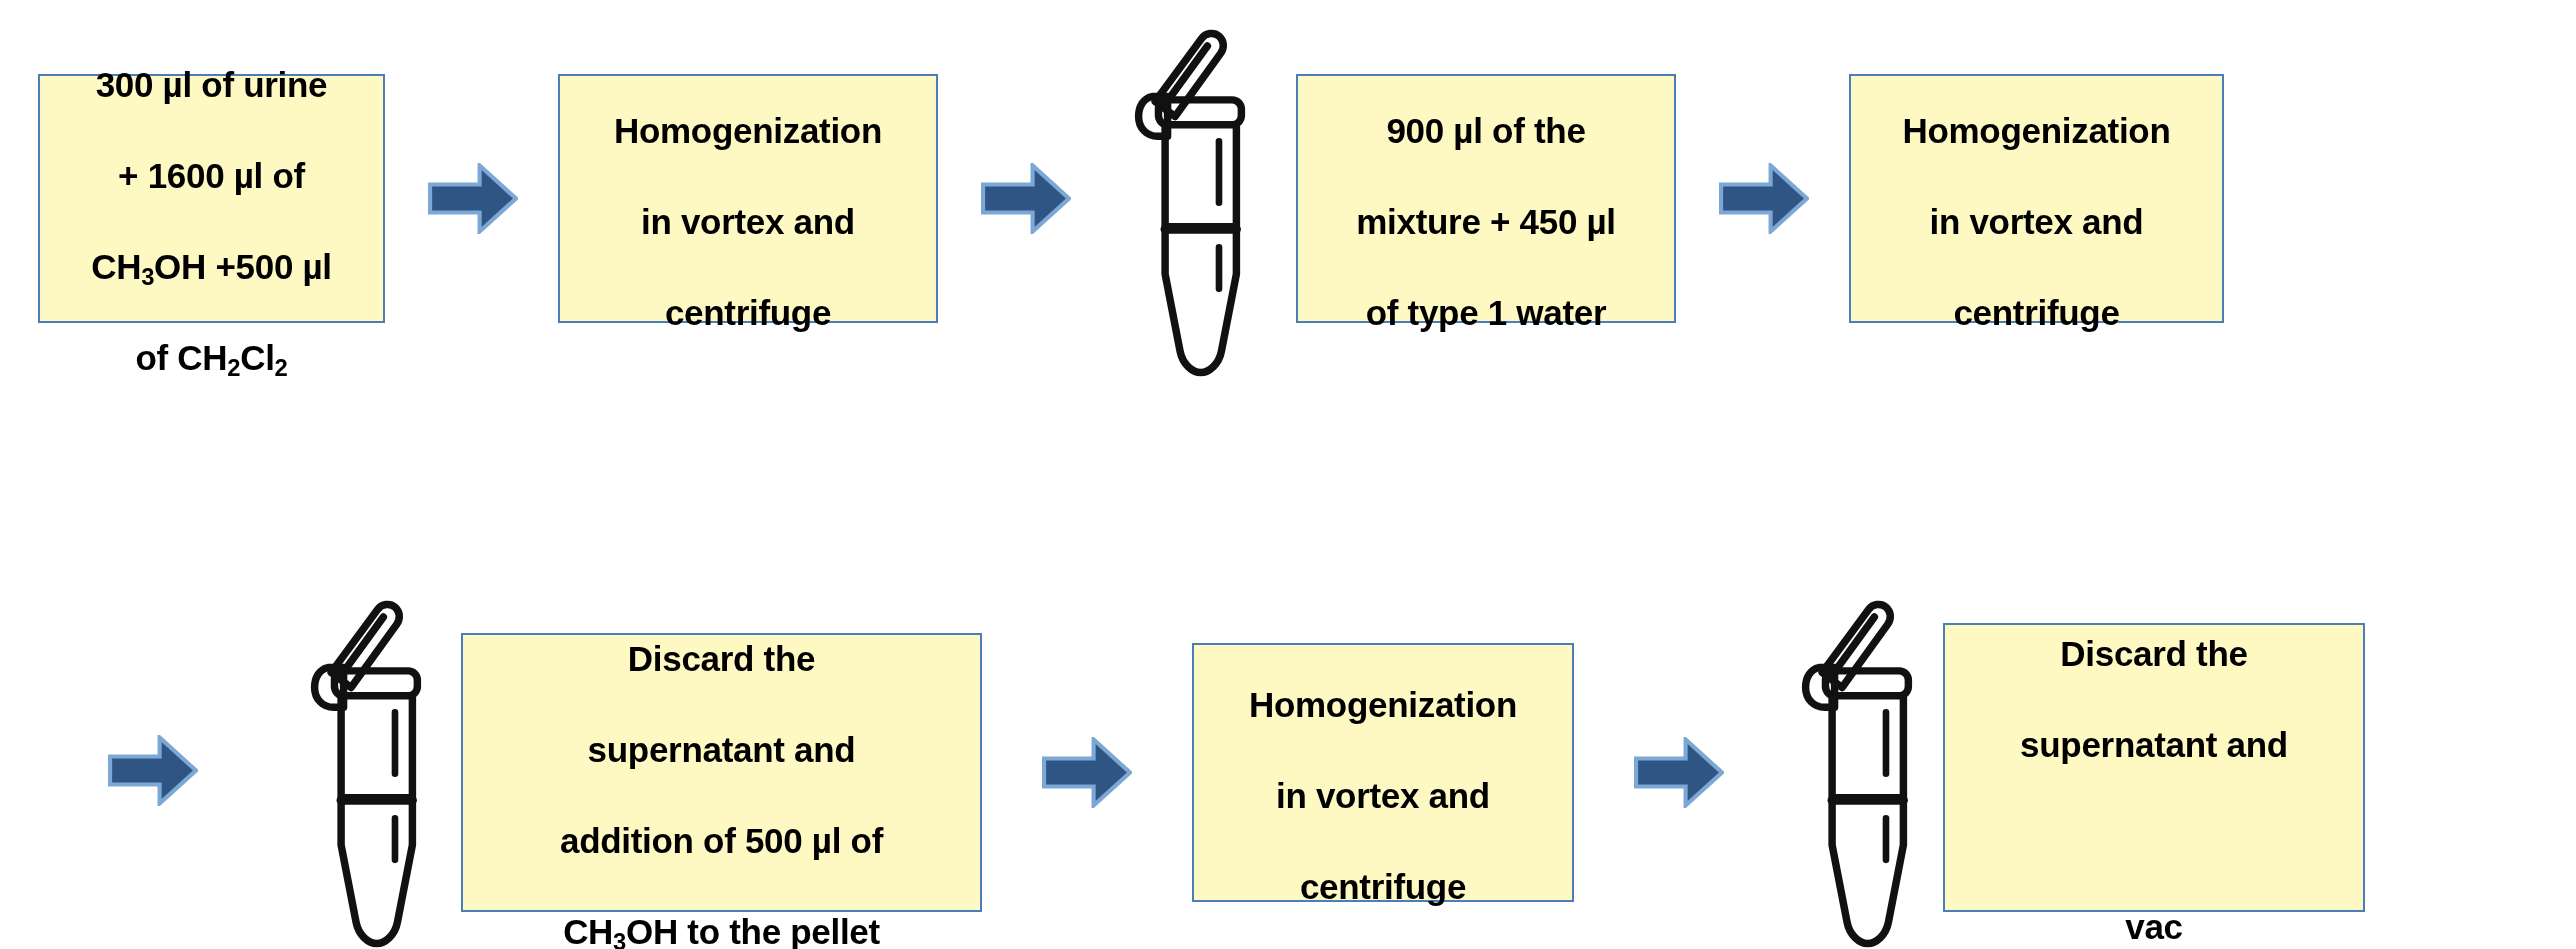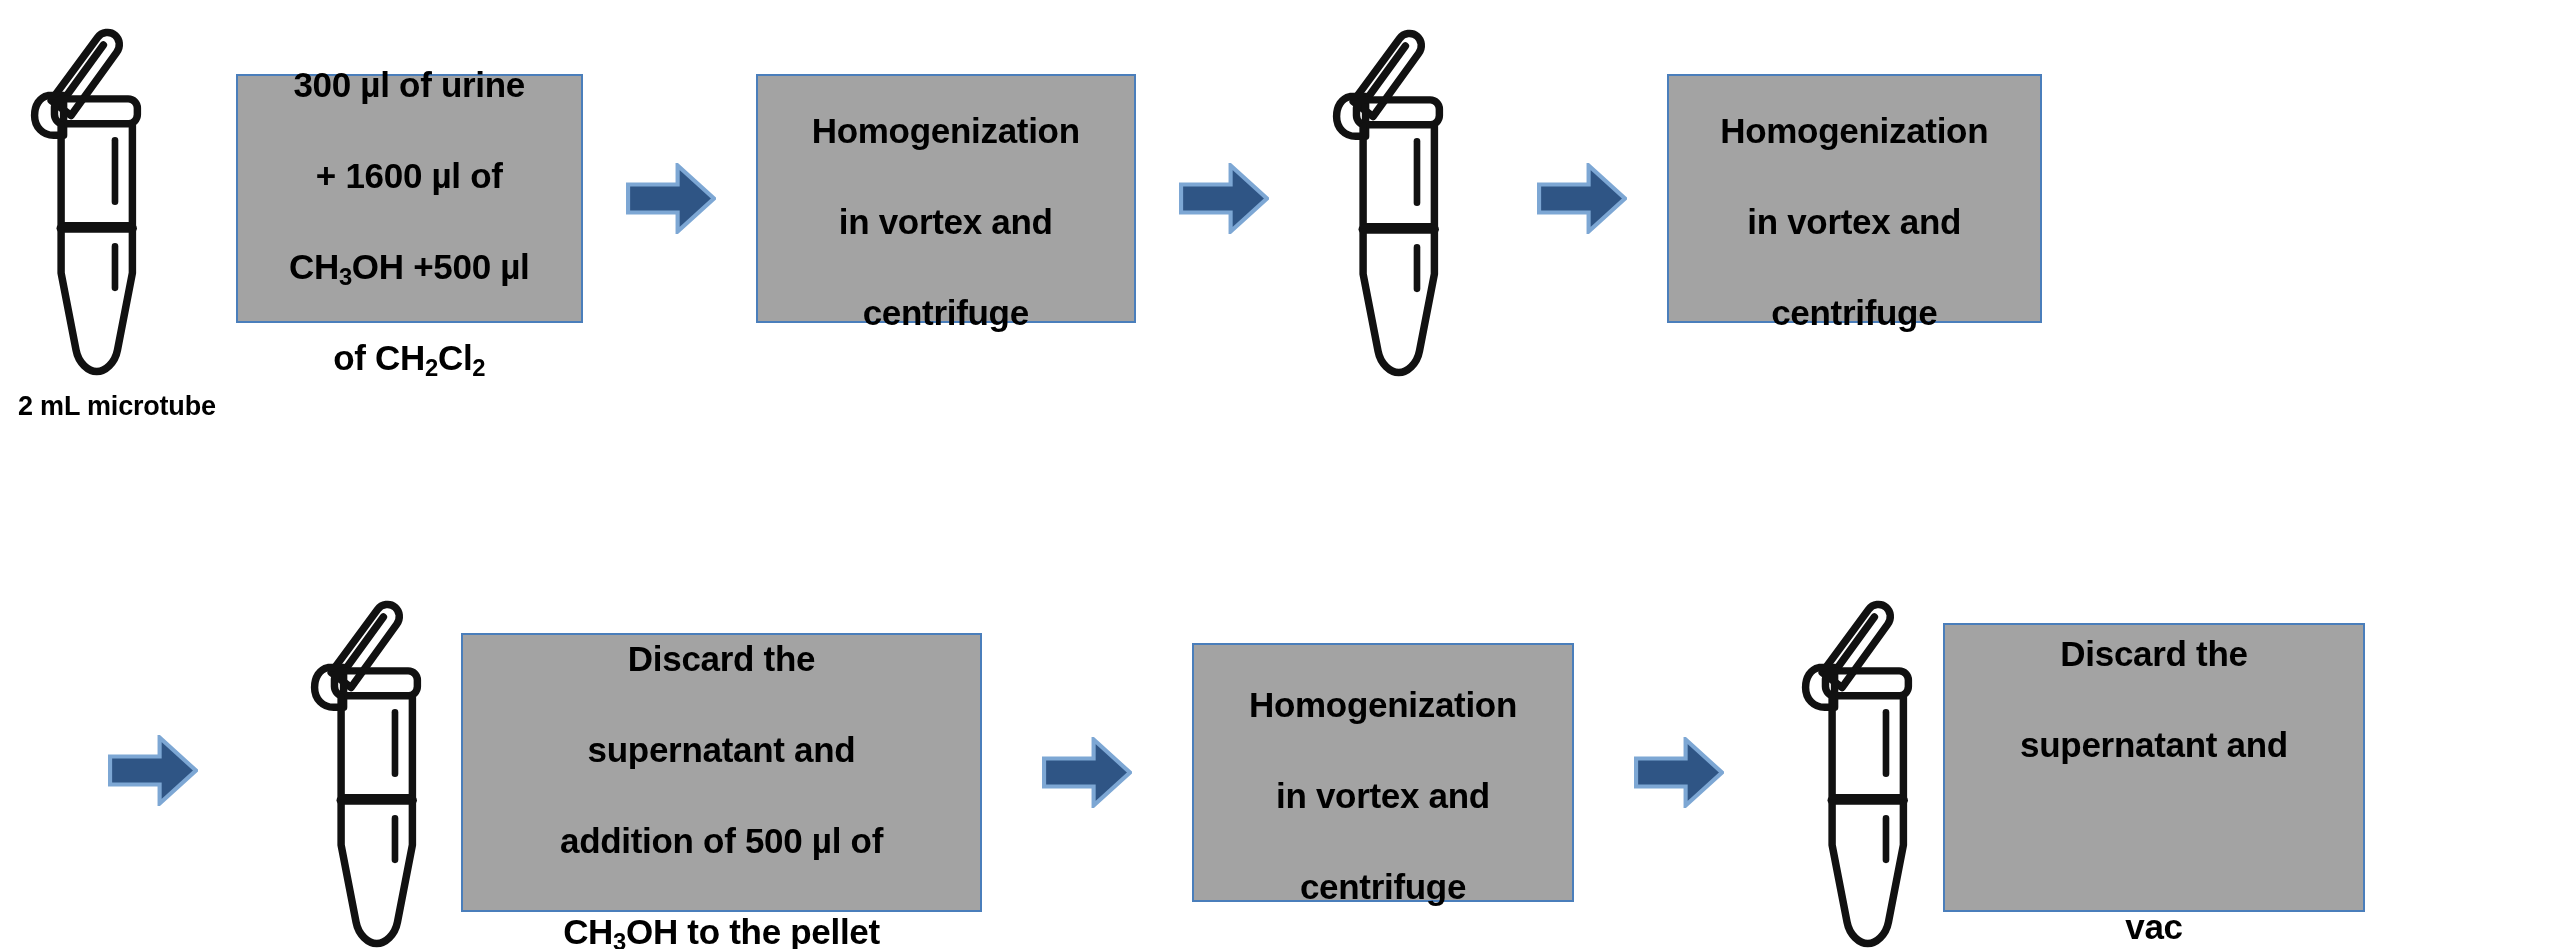--- a/index.html
+++ b/index.html
@@ -53,21 +53,21 @@
     margin-top: 15px;
     white-space: nowrap;
     font-family: "Liberation Sans", sans-serif;
   }
 
   
   .step-box {
     flex: 0 0 auto;
     box-sizing: border-box;
     border: 2.5px solid #4a7ebb;
-    background: #a3a3a3;
+    background: #fef9c3;
     display: flex;
     align-items: center;
     justify-content: center;
     text-align: center;
     padding: 8.3px 11.6px;
   }
   .step-box .step-text {
     font-size: 35px;
     font-weight: 700;
     line-height: 1.30;
@@ -95,45 +95,20 @@
 </style>
 </head>
 <body>
 
 <div id="canvas">
 
   <div class="flow-row" id="row-1">
 
     <div class="sp" style="width:18px;height:0.8px;"></div>
 
-    <div class="tube-wrap" style="margin-top:5px;">
-      <div class="tube">
-        <svg width="126" height="352" viewBox="0 0 152 424" aria-hidden="true">
-          <g fill="none" stroke="#111111" stroke-width="9" stroke-linejoin="round" stroke-linecap="round">
-
-            <path d="M40,92 L96,16 C101,9 111,8 117,13 C123,18 124,27 119,34 L64,110 Z"></path>
-            <path d="M50,98 L103,25"></path>
-
-            <path d="M36,86 C26,88 20,98 20,110 C20,124 30,134 43,134 L55,134 L55,86 Z"></path>
-
-            <rect x="44" y="90" width="100" height="30" rx="11"></rect>
-
-            <path d="M52,122 L52,243 L138,243 L138,122"></path>
-
-            <path d="M52,246 L138,246" stroke-width="11"></path>
-
-            <path d="M52,249 L52,300 L70,393 C73,409 85,419 95,419 C105,419 117,409 120,393 L138,300 L138,249"></path>
-
-            <path d="M117,140 L117,214" stroke-width="8"></path>
-            <path d="M117,268 L117,318" stroke-width="8"></path>
-          </g>
-        </svg>
-      </div>
-      <div class="tube-caption">2 mL microtube</div>
-    </div>
 
     <div class="sp" style="width:20px;height:0.8px;"></div>
 
     <div class="step-box" style="width:347px;height:249px;margin-top:-43px;">
       <div class="step-text">
         <span>300 µl of urine</span><br>
         <span>+ 1600 µl of</span><br>
         <span>CH</span><sub>3</sub><span>OH +500 µl</span><br>
         <span>of CH</span><sub>2</sub><span>Cl</span><sub>2</sub>
       </div>
@@ -178,20 +153,27 @@
           <path d="M52,246 L138,246" stroke-width="11"></path>
           <path d="M52,249 L52,300 L70,393 C73,409 85,419 95,419 C105,419 117,409 120,393 L138,300 L138,249"></path>
           <path d="M117,140 L117,214" stroke-width="8"></path>
           <path d="M117,268 L117,318" stroke-width="8"></path>
         </g>
       </svg>
     </div>
 
     <div class="sp" style="width:48px;height:0.8px;"></div>
 
+    <div class="step-box" style="width:380px;height:249px;margin-top:-43px;">
+      <div class="step-text">
+        <span>900 µl of the</span><br>
+        <span>mixture + 450 µl</span><br>
+        <span>of type 1 water</span>
+      </div>
+    </div>
 
     <div class="sp" style="width:43px;height:0.8px;"></div>
 
     <div class="arrow" style="margin-top:-43px;">
       <svg width="90" height="71" viewBox="0 0 108 86" aria-hidden="true">
         <path d="M2,26 L62,26 L62,3 L106,43 L62,83 L62,60 L2,60 Z" fill="#2f5585" stroke="#7da7d4" stroke-width="5" stroke-linejoin="miter"></path>
       </svg>
     </div>
 
     <div class="sp" style="width:40px;height:0.8px;"></div>

